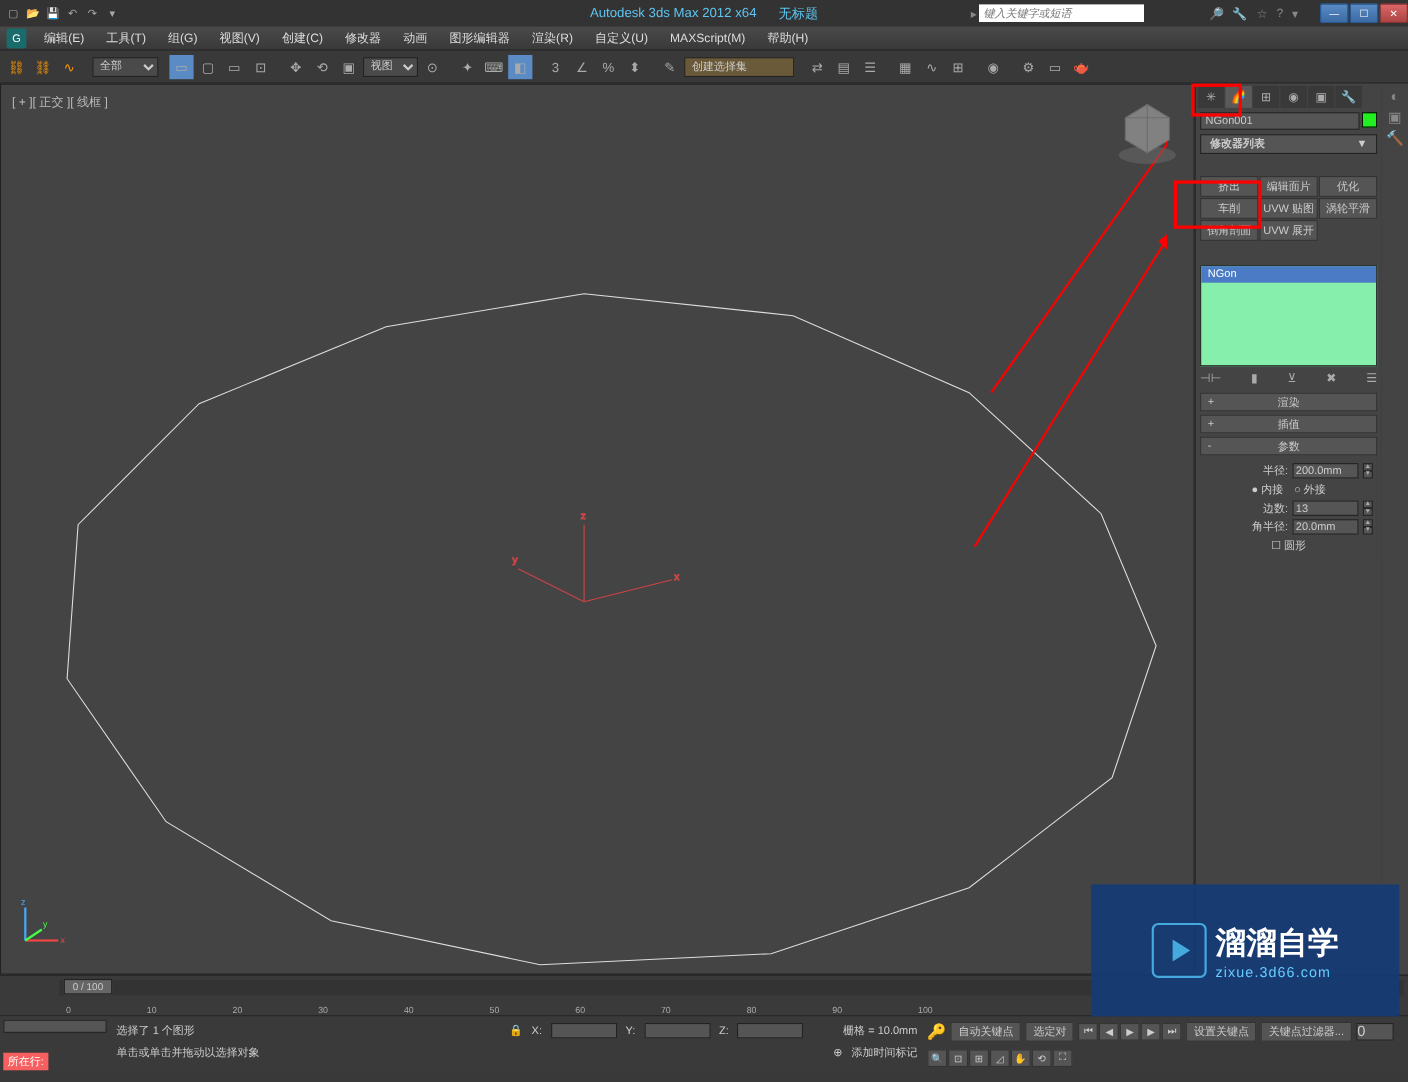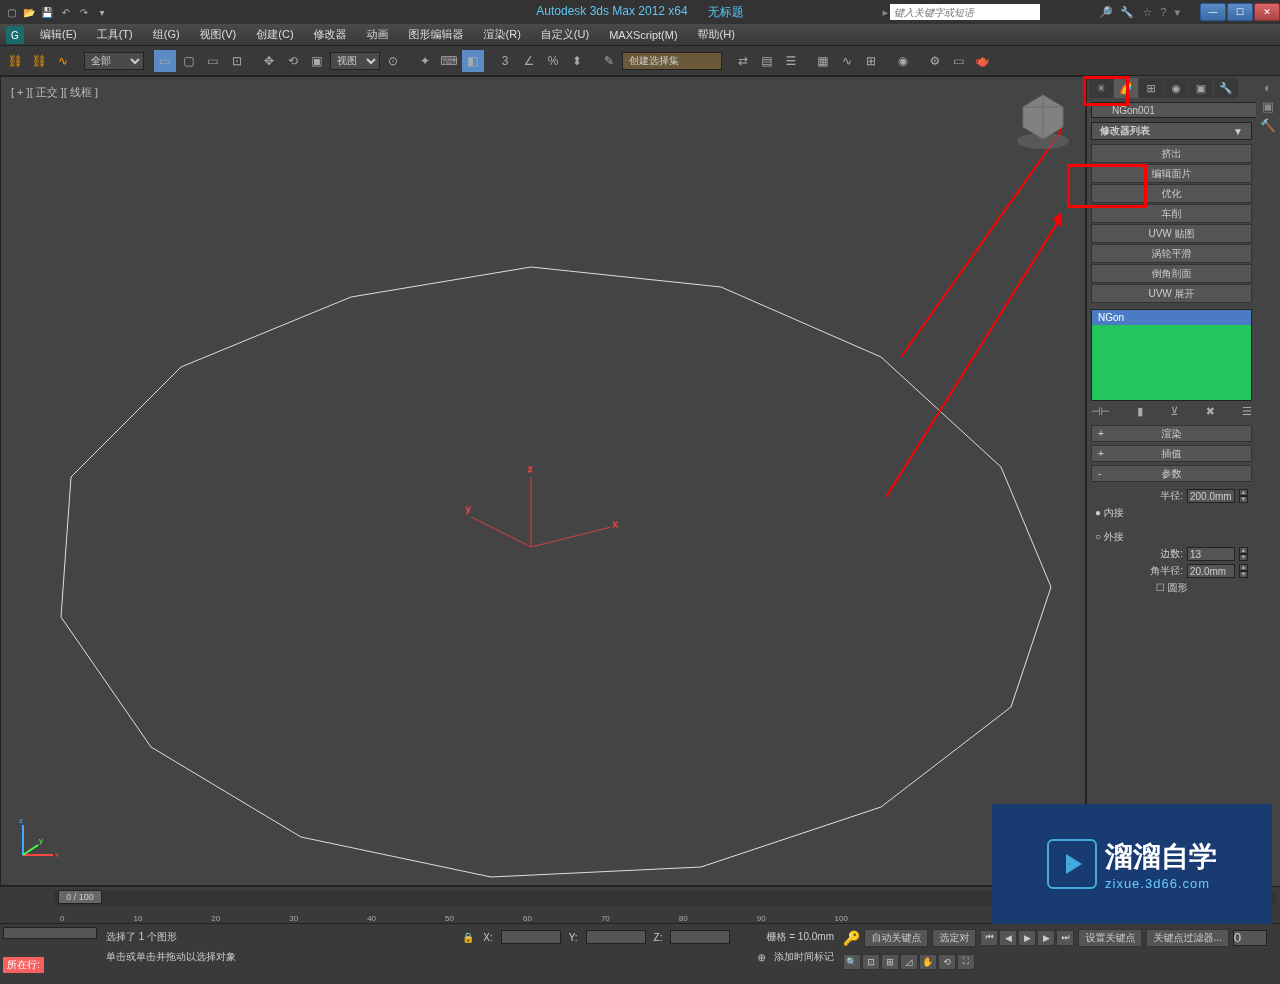--- a/index.html
+++ b/index.html
@@ -38,39 +38,39 @@
 .viewport svg.shape { position: absolute; top: 0; left: 0; }
 .viewport .viewcube { position: absolute; top: 10px; right: 10px; width: 64px; height: 64px; opacity: 0.6; }
 .viewport .axis-gizmo { position: absolute; bottom: 20px; left: 12px; }
 
 
 .cmdpanel { width: 170px; background: #444; border-left: 1px solid #222; display: flex; flex-direction: column; font-size: 11px; }
 .cmdtabs { display: flex; height: 24px; padding: 2px; gap: 1px; }
 .cmdtabs .ct { width: 24px; height: 20px; background: #393939; display: inline-flex; align-items: center; justify-content: center; color: #aaa; font-size: 11px; }
 .cmdtabs .ct.active { background: #5a5a5a; }
 .objname { margin: 2px 4px; display: flex; }
-.objname input { flex: 1; background: #555; border: 1px solid #222; color: #ccc; height: 16px; font-size: 10px; padding: 0 20px; }
+.objname input { flex: 1; background: #555; border: 1px solid #222; color: #ccc; height: 16px; font-size: 10px; padding: 0 4px; }
 .objname .swatch { width: 14px; height: 14px; background: #2e2; margin-left: 2px; border: 1px solid #000; }
 .modlist-combo { margin: 2px 4px; background: #555; border: 1px solid #222; color: #ccc; height: 18px; font-size: 10px; padding: 0 8px; display: flex; align-items: center; justify-content: space-between; font-weight: bold; }
-.modbtns { display: grid; grid-template-columns: 1fr; gap: 1px; margin: 2px 4px; }
+.modbtns { display: grid; grid-template-columns: 1fr 1fr 1fr; gap: 1px; margin: 18px 4px; }
 .modbtns .mb { background: #555; border: 1px solid #333; color: #ccc; height: 19px; font-size: 10px; display: flex; align-items: center; justify-content: center; }
-.stacklist { margin: 4px; height: 92px; background: #22c55e; border: 1px solid #222; }
+.stacklist { margin: 4px; height: 92px; background: #86efac; border: 1px solid #222; }
 .stacklist .stack-item { background: #4a7bc4; color: #fff; padding: 2px 6px; font-size: 10px; }
 .stacktools { display: flex; gap: 6px; margin: 0 4px 4px; justify-content: space-between; }
 .stacktools span { color: #aaa; font-size: 11px; }
 .rollouts { flex: 1; overflow: hidden; padding: 0 4px; }
 .rollout-hdr { background: #555; border: 1px solid #333; color: #ccc; height: 17px; font-size: 10px; display: flex; align-items: center; justify-content: center; margin-top: 3px; position: relative; }
 .rollout-hdr .sign { position: absolute; left: 6px; }
 .rollout-body { background: #444; padding: 4px 4px; }
 .param-row { display: flex; align-items: center; justify-content: flex-end; gap: 4px; margin: 3px 0; }
 .param-row label { font-size: 10px; color: #ccc; }
-.param-row .spinner { background: #555; border: 1px solid #222; color: #ccc; width: 48px; height: 14px; font-size: 10px; padding: 0 2px; display: inline-flex; align-items: center; }
+.param-row .spinner { background: #555; border: 1px solid #222; color: #ccc; width: 60px; height: 14px; font-size: 10px; padding: 0 2px; display: inline-flex; align-items: center; }
 .param-row .spins { display: flex; flex-direction: column; }
 .param-row .spins span { width: 9px; height: 7px; background: #555; border: 1px solid #222; font-size: 6px; line-height: 5px; text-align: center; color: #aaa; }
-.radio-row { display: flex; gap: 10px; justify-content: center; margin: 3px 0; font-size: 10px; flex-direction: column; }
+.radio-row { display: flex; gap: 10px; justify-content: center; margin: 3px 0; font-size: 10px; }
 .check-row { display: flex; justify-content: center; gap: 4px; margin: 3px 0; font-size: 10px; }
 
 
 .hl-box { position: absolute; border: 3px solid red; pointer-events: none; z-index: 50; }
 
 
 .timeline { height: 22px; background: #3a3a3a; display: flex; align-items: center; position: relative; border-top: 1px solid #222; }
 .timeline .slider-track { flex: 1; height: 14px; margin: 0 4px; position: relative; background: #333; }
 .timeline .handle { position: absolute; left: 4px; top: -1px; width: 44px; height: 14px; background: #666; border: 1px solid #222; font-size: 9px; text-align: center; line-height: 12px; color: #ccc; }
 .ruler { height: 16px; background: #3a3a3a; display: flex; align-items: flex-end; font-size: 8px; color: #aaa; padding-left: 60px; gap: 69px; border-bottom: 1px solid #222; }

